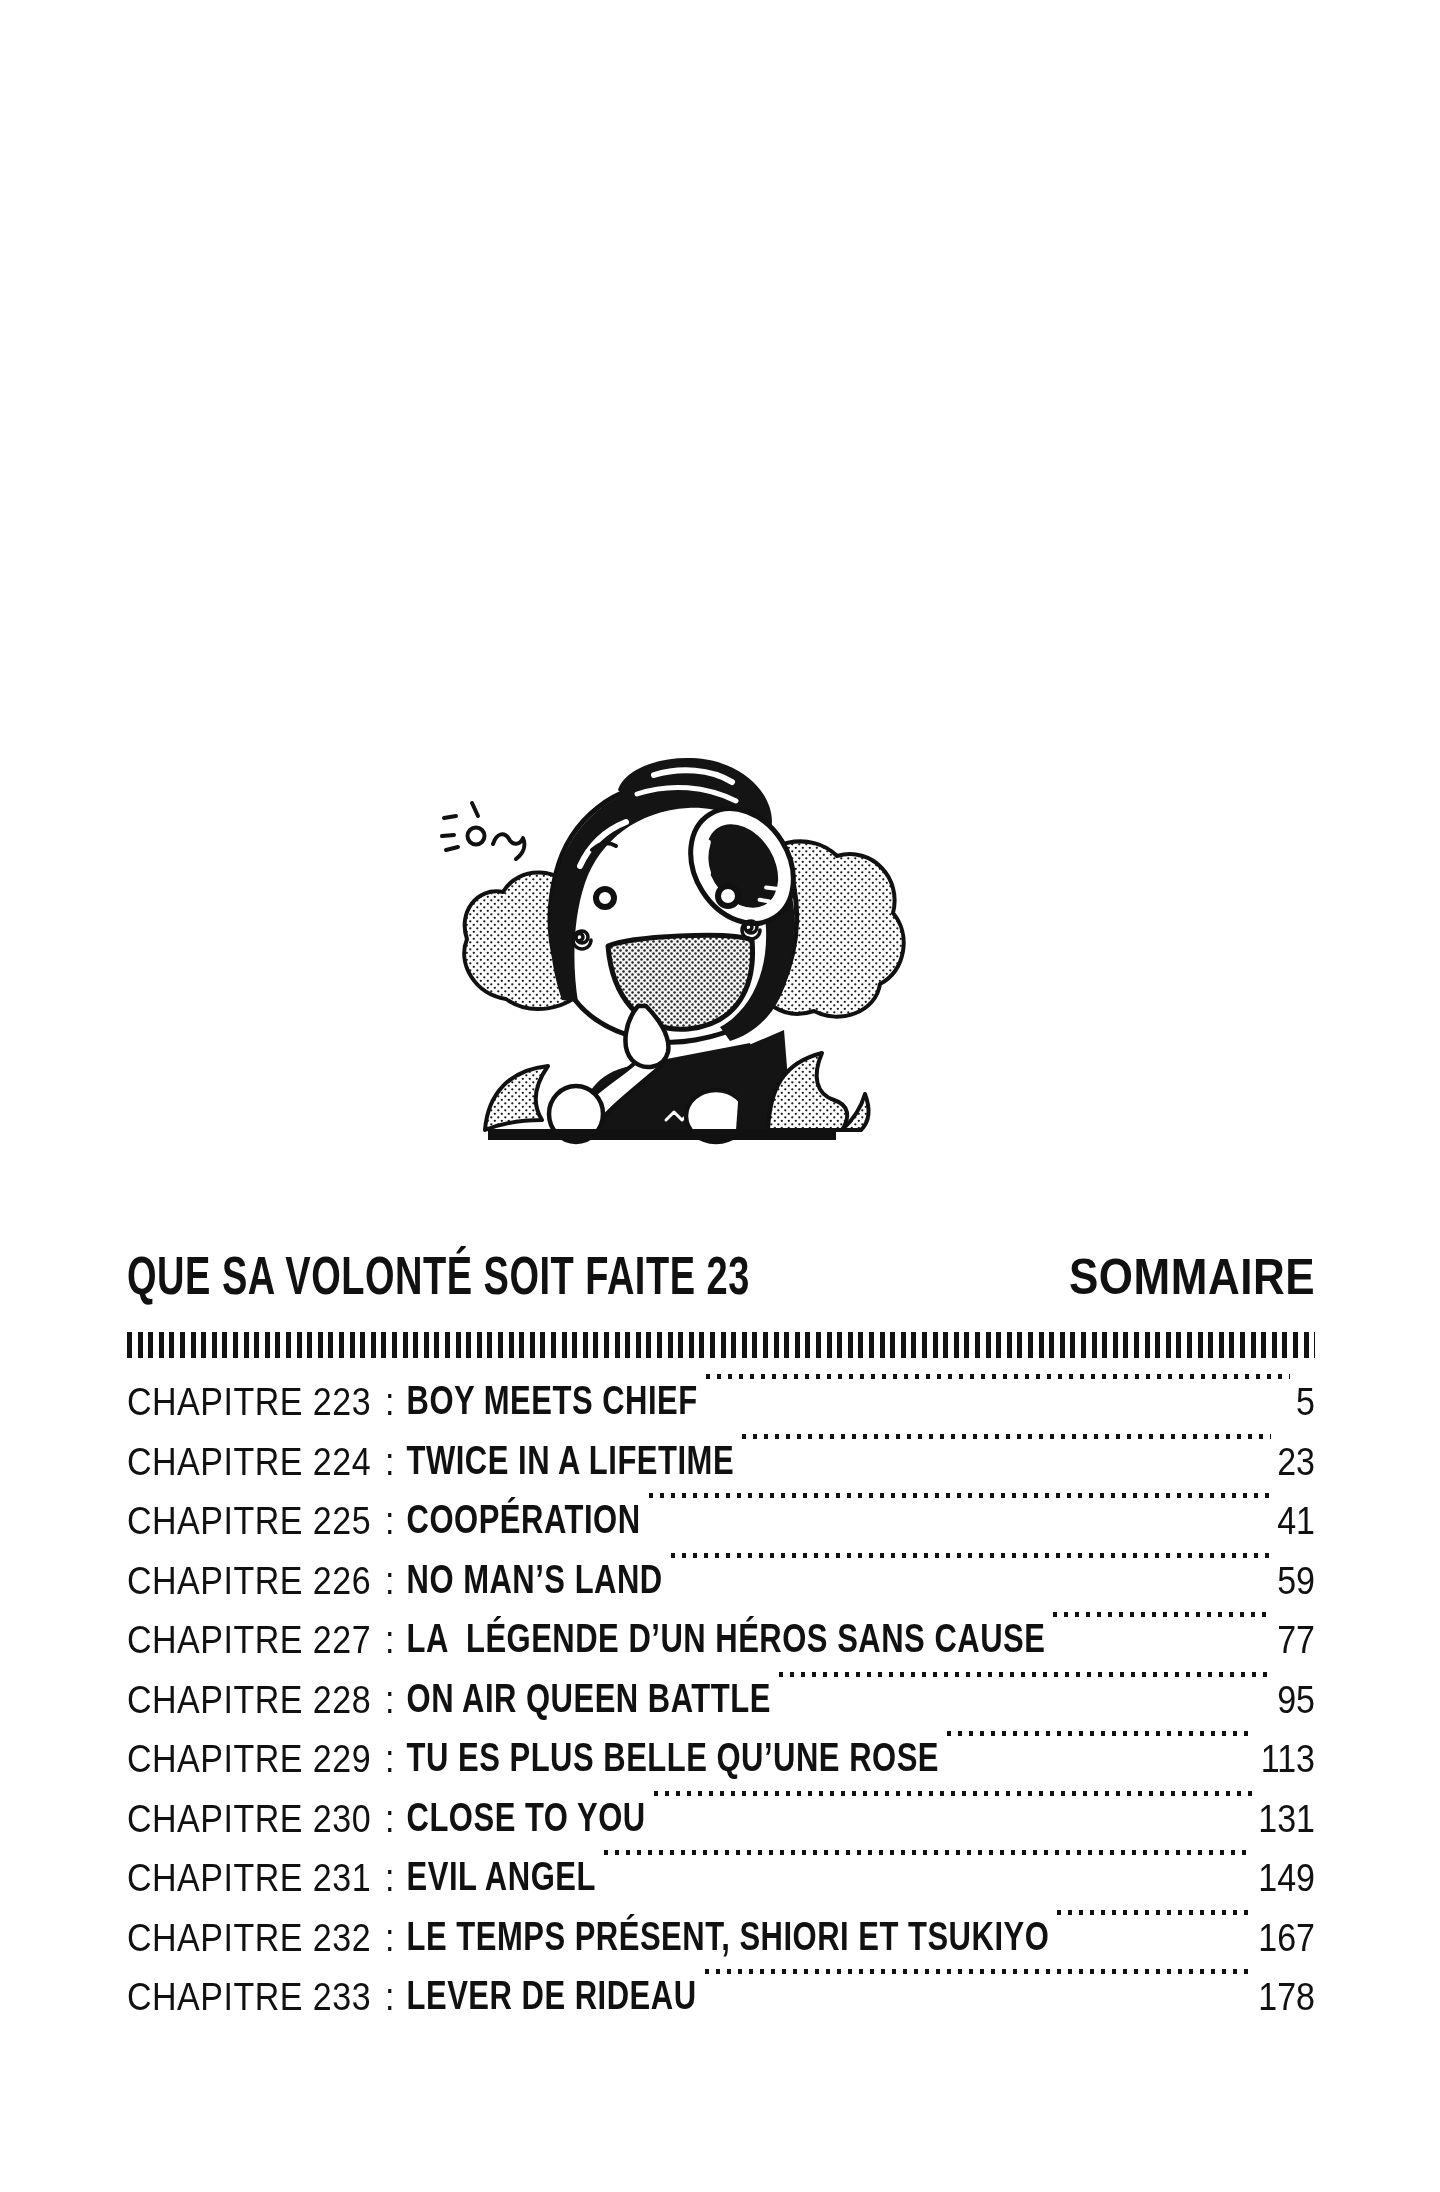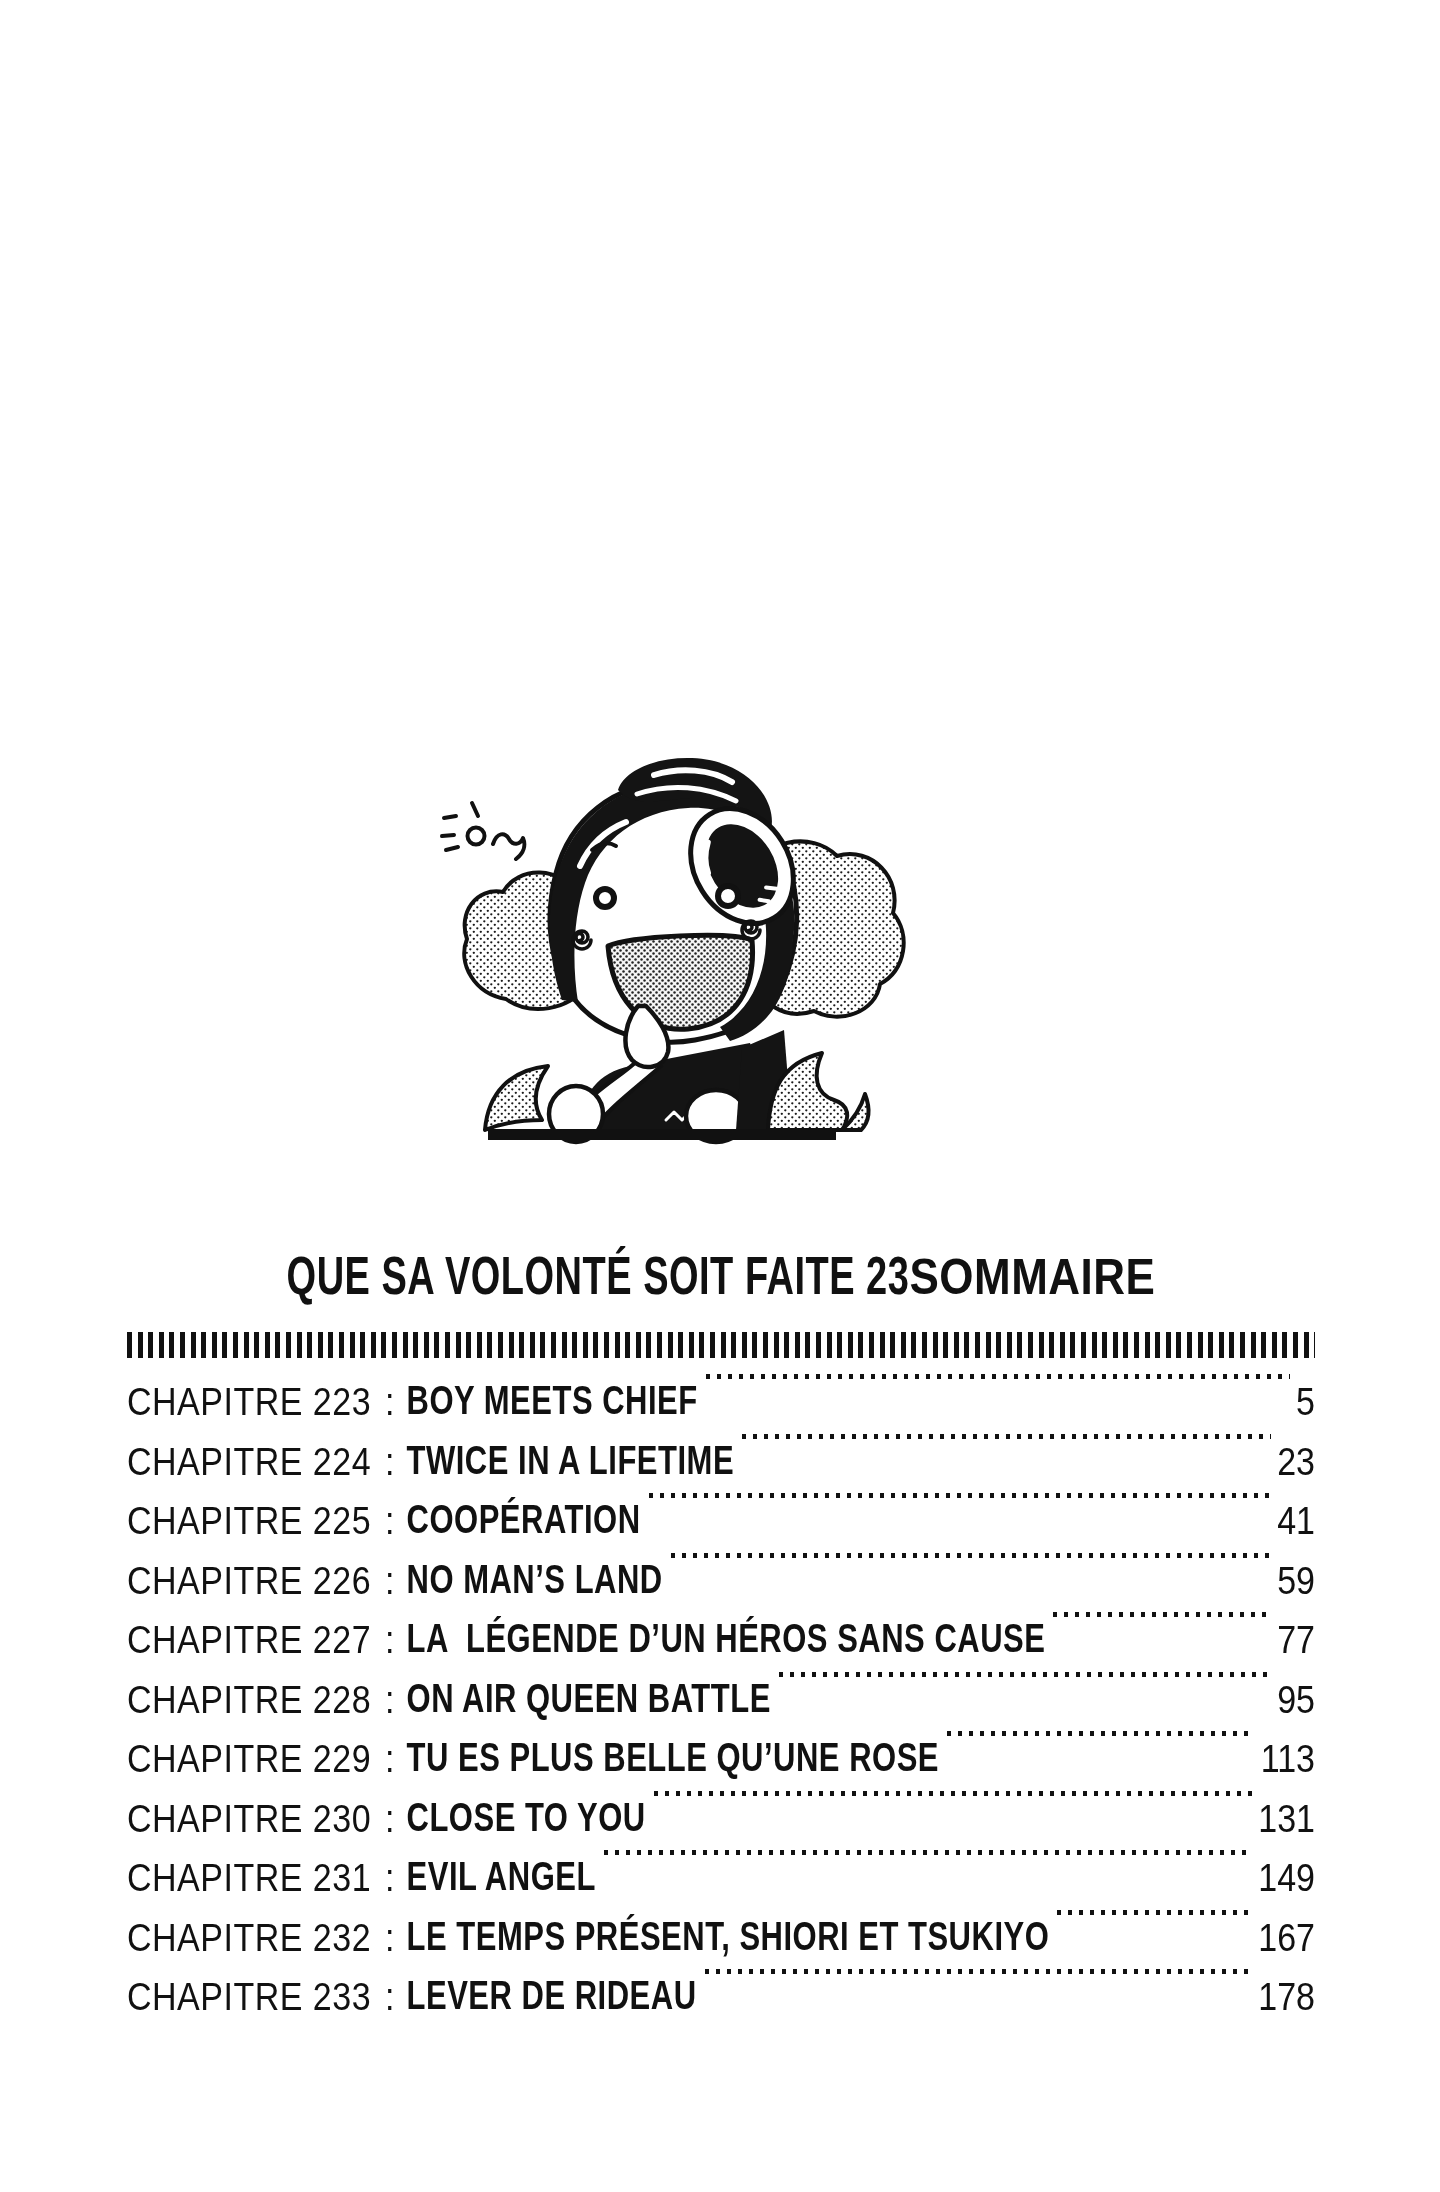--- a/index.html
+++ b/index.html
@@ -12,21 +12,21 @@
     color: #111111;
   }
   .page { position: absolute; inset: 0; }
 
   
   .illus { position: absolute; left: 430px; top: 748px; width: 480px; height: 400px; }
 
   
   .header {
     position: absolute; left: 127px; top: 1253px; width: 1188px; height: 52px;
-    display: flex; justify-content: center; align-items: baseline;
+    display: flex; justify-content: space-between; align-items: baseline;
     white-space: pre;
   }
   .vol {
     font-size: 38px; font-weight: 700; line-height: 52px;
     display: inline-block; transform: scaleY(1.42); transform-origin: 0% 39px;
     letter-spacing: 0.5px;
   }
   .som {
     font-size: 44px; font-weight: 700; line-height: 52px;
     display: inline-block; transform: scaleY(1.12); transform-origin: 100% 41px;

